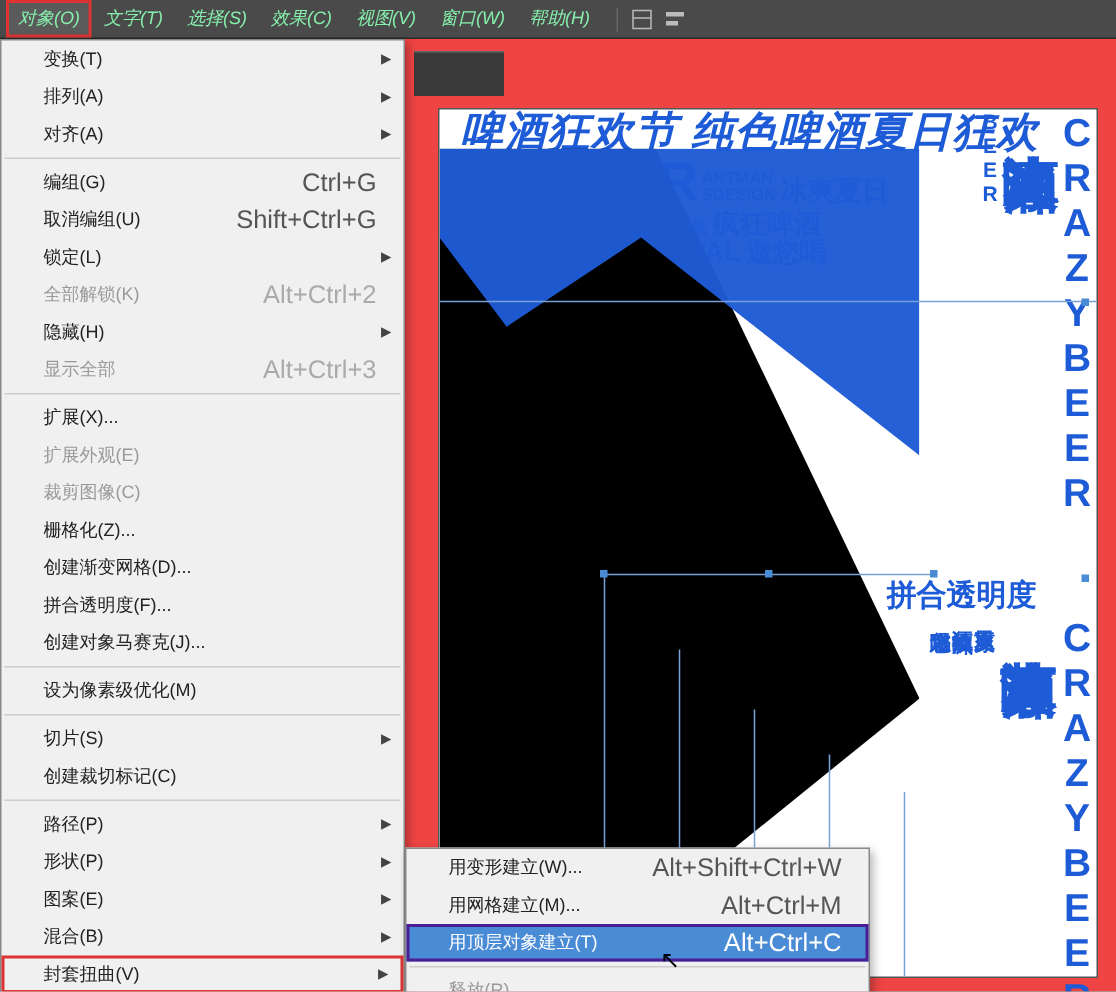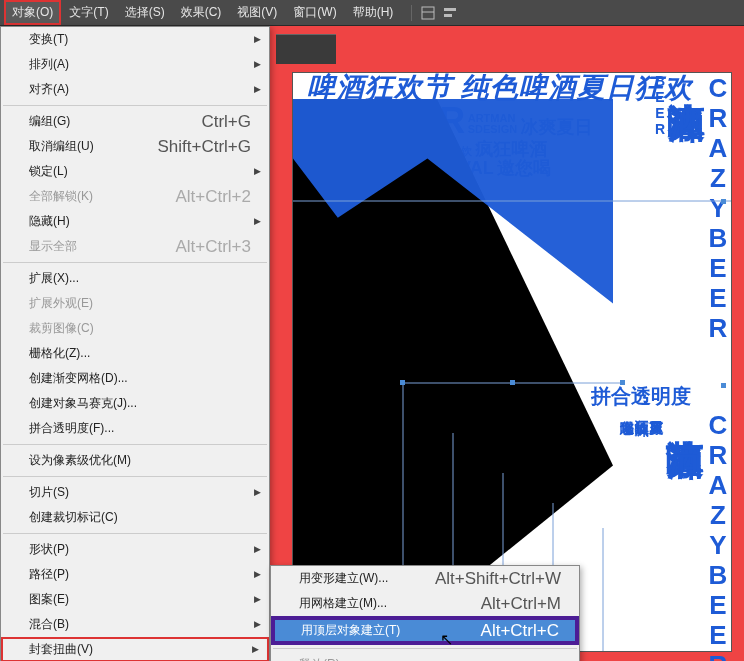--- a/index.html
+++ b/index.html
@@ -17,21 +17,22 @@
     height: 26px;
     background: #4a4a4a;
     display: flex;
     align-items: center;
     padding: 0 4px;
     border-bottom: 1px solid #2a2a2a;
   }
   .menubar-item {
     padding: 4px 8px;
     cursor: default;
-    color: #e5e5e5;
+    color: #86efac;
+    font-style: italic;
   }
   .menubar-item.active {
     background: #5a5a5a;
     border: 2px solid #d33;
     padding: 2px 6px;
   }
   .menubar-tools {
     display: flex;
     align-items: center;
     gap: 6px;
@@ -90,21 +91,21 @@
     width: 310px;
     background: #f0f0f0;
     border: 1px solid #888;
     box-shadow: 2px 2px 6px rgba(0,0,0,0.3);
     color: #222;
     z-index: 11;
   }
   .submenu .menu-item.highlight-row {
     background: #4a8bd6;
     color: #fff;
-    border: 4px solid #4c1d95;
+    border: 2px solid #4c1d95;
     padding: 2px 16px 2px 26px;
     gap: 40px;
   }
   .submenu .menu-item.highlight-row .shortcut { color: #fff; margin-left: 24px; }
   .submenu .menu-item.disabled { color: #999; }
 
   .canvas-area {
     position: absolute;
     top: 26px;
     left: 270px;
@@ -290,42 +291,42 @@
     <div class="menu-item disabled">
       <span>裁剪图像(C)</span>
     </div>
     <div class="menu-item">
       <span>栅格化(Z)...</span>
     </div>
     <div class="menu-item">
       <span>创建渐变网格(D)...</span>
     </div>
     <div class="menu-item">
+      <span>拼合透明度(F)...</span>
+    </div>
+    <div class="menu-item">
       <span>创建对象马赛克(J)...</span>
     </div>
-    <div class="menu-item">
-      <span>拼合透明度(F)...</span>
-    </div>
     <div class="menu-sep"></div>
     <div class="menu-item">
       <span>设为像素级优化(M)</span>
     </div>
     <div class="menu-sep"></div>
     <div class="menu-item has-sub">
       <span>切片(S)</span>
     </div>
     <div class="menu-item">
       <span>创建裁切标记(C)</span>
     </div>
     <div class="menu-sep"></div>
     <div class="menu-item has-sub">
+      <span>路径(P)</span>
+    </div>
+    <div class="menu-item has-sub">
       <span>形状(P)</span>
-    </div>
-    <div class="menu-item has-sub">
-      <span>路径(P)</span>
     </div>
     <div class="menu-item has-sub">
       <span>图案(E)</span>
     </div>
     <div class="menu-item has-sub">
       <span>混合(B)</span>
     </div>
     <div class="menu-item has-sub highlight">
       <span>封套扭曲(V)</span>
     </div>

